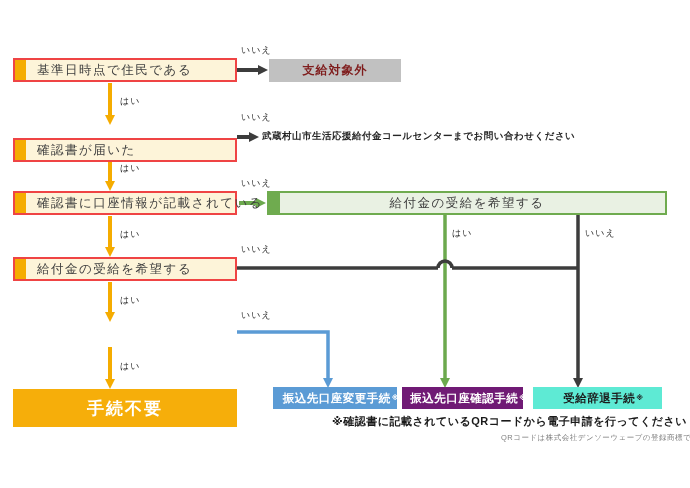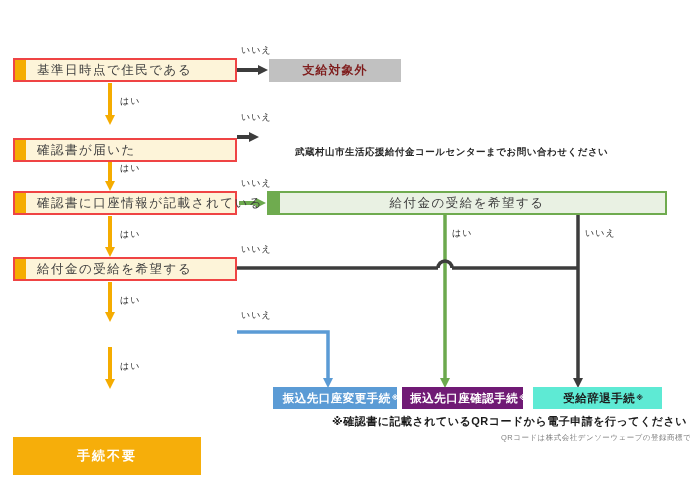--- a/index.html
+++ b/index.html
@@ -35,45 +35,45 @@
 
   
   .gray-result {
     position:absolute; left:269px; top:59px; width:132px; height:23px;
     background:#C1C1C1; color:#7f1d1d; font-weight:bold; font-size:12px;
     letter-spacing:1px; display:flex; align-items:center; justify-content:center;
   }
 
   
   .orange-solid {
-    position:absolute; left:13px; top:389px; width:188px; height:38px;
-    background:#F6AE0A; color:#ffffff; font-weight:bold; font-size:13px;
-    letter-spacing:2px; display:flex; align-items:center; justify-content:center;margin-top:48px;
+    position:absolute; left:13px; top:389px; width:224px; height:38px;
+    background:#F6AE0A; color:#ffffff; font-weight:bold; font-size:17px;
+    letter-spacing:2px; display:flex; align-items:center; justify-content:center;
   }
 
   
   .proc {
     position:absolute; top:387px; height:22px;
     display:flex; align-items:center; justify-content:center;
     font-weight:bold; font-size:11.5px; letter-spacing:0.5px; white-space:nowrap;padding-left:12px;
   }
   .proc sup { font-size:7px; margin-left:1px; line-height:0; }
   .proc-blue  { left:273px; width:124px; background:#5B9BD5; color:#fff; }
   .proc-green { left:402px; width:121px; background:#701a75; color:#fff; }
   .proc-gray  { left:533px; width:129px; background:#5eead4; color:#1C1C1C; }
 
   
   .edge-label {
     position:absolute; font-size:9px; font-weight:normal; color:#262626;
     letter-spacing:1px; white-space:nowrap;
   }
 
   .callcenter-text {
-    position:absolute; left:262px; top:146px; font-size:9.5px; font-weight:bold;
-    color:#262626; letter-spacing:0.5px; white-space:nowrap;margin-left:33px;
+    position:absolute; left:262px; top:130px; font-size:9.5px; font-weight:bold;
+    color:#262626; letter-spacing:0.5px; white-space:nowrap;
   }
 
   .footer-note {
     position:absolute; left:332px; top:414px; font-size:11px; font-weight:bold;
     color:#1A1A1A; letter-spacing:0.5px; white-space:nowrap;
   }
   .footer-trademark {
     position:absolute; left:501px; top:433px; font-size:7.5px; color:#808080;
     letter-spacing:0.5px; white-space:nowrap;
   }

